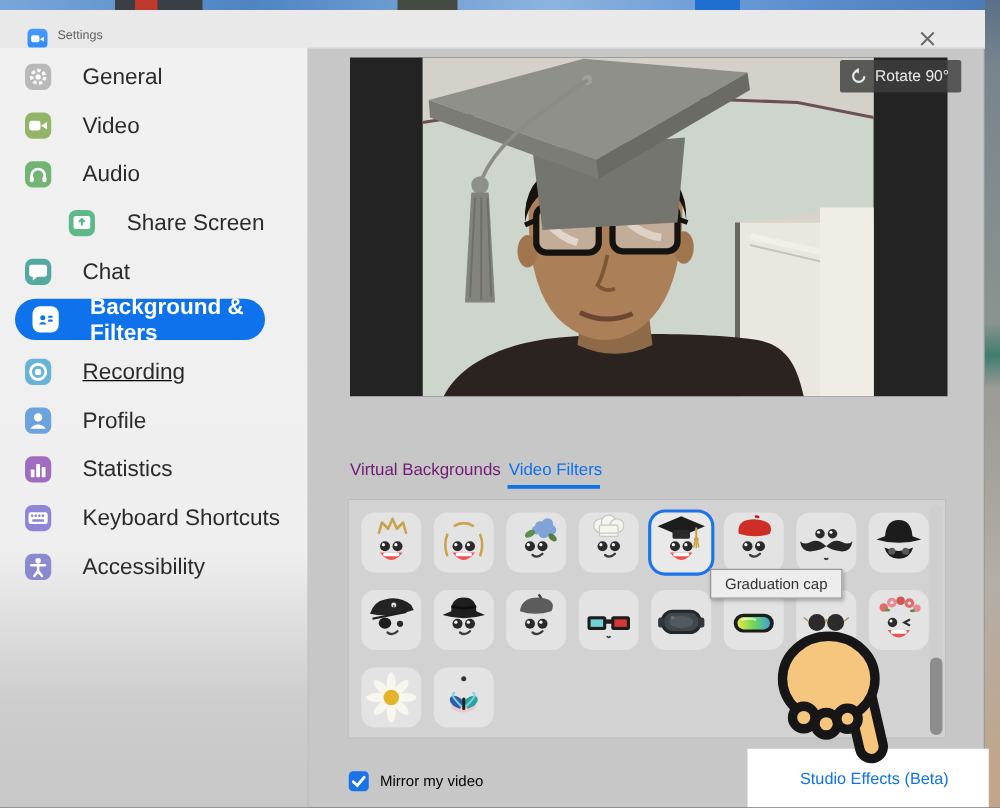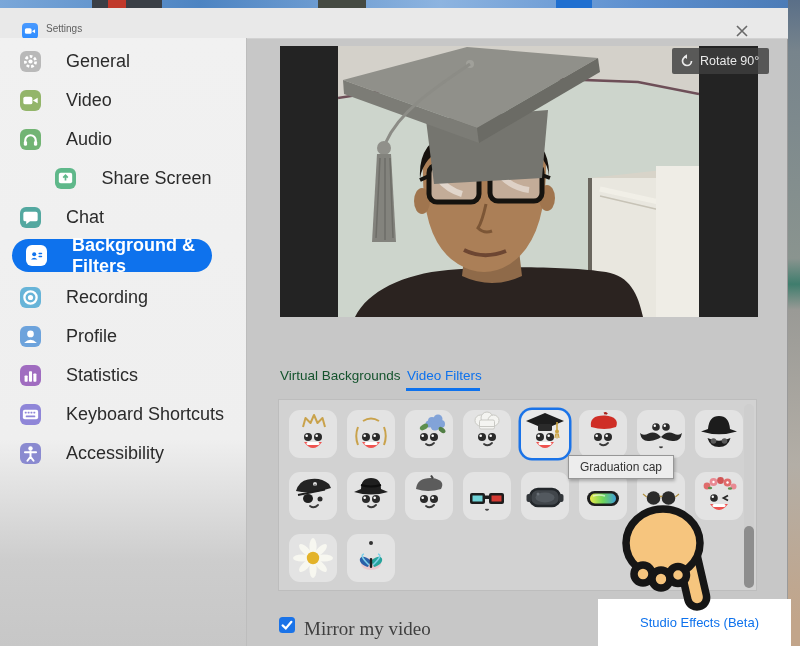--- a/index.html
+++ b/index.html
@@ -39,38 +39,38 @@
   .side-item.selected .lbl{color:#fff;font-weight:bold;}
 
   
   .video-wrap{left:280px;top:46px;width:478px;height:271px;background:#232323;}
   .video-img{left:338px;top:46px;width:361px;height:271px;}
   .rotate-btn{left:672px;top:48px;height:26px;padding:0 10px 0 8px;display:flex;align-items:center;gap:6px;
     background:rgba(62,62,62,.82);border-radius:2px;color:#eaeaea;font-size:12.5px;}
 
   
   .tab{top:368px;font-size:13.5px;}
-  .tab-vb{left:280px;color:#14532d;}
+  .tab-vb{left:280px;color:#701a75;}
   .tab-vf{left:407px;color:#0e72ed;}
   .tab-underline{left:406px;top:388px;width:74px;height:3px;background:#0e72ed;}
 
   
   .panel{left:278px;top:399px;width:479px;height:192px;background:#d2d2d2;border:1px solid #bdbdbd;box-sizing:border-box;}
   .tile{position:absolute;width:48px;height:48px;border-radius:11px;background:#e3e3e3;}
   .tile svg{position:absolute;left:0;top:0;}
   .tile.selected{box-shadow:0 0 0 2.5px #1a73e8;background:#e9e9e9;}
   .tooltip{left:540px;top:455px;width:104px;height:22px;background:#ededed;border:1px solid #979797;
     box-shadow:1px 2px 3px rgba(0,0,0,.25);display:flex;align-items:center;justify-content:center;
     font-size:12px;color:#333;z-index:30;margin-left:28px;}
   .scroll-track{left:744px;top:404px;width:10px;height:184px;border-radius:5px;background:#cecece;}
   .scroll-thumb{left:744px;top:526px;width:10px;height:62px;border-radius:5px;background:#8d8d8d;}
 
   
   .checkbox{left:279px;top:617px;width:16px;height:16px;border-radius:3.5px;background:#1a73e8;}
-  .mirror-lbl{left:304px;top:618px;font-size:19px;color:#404040;font-family:Liberation Serif, serif;}
+  .mirror-lbl{left:304px;top:618px;font-size:12px;color:#000000;}
   .spotlight{left:598px;top:599px;width:193px;height:47px;background:#ffffff;z-index:40;
     display:flex;align-items:center;justify-content:flex-end;padding-right:32px;box-sizing:border-box;}
   .studio-link{font-size:13px;color:#0e72ed;}
 
   .hand{left:616px;top:500px;z-index:50;}
 </style>
 </head>
 <body>
 
 <div class="app">
@@ -152,21 +152,21 @@
           <svg width="21" height="21" viewBox="0 0 22 22">
             <rect x="3" y="4.5" width="16" height="13" rx="2.5" fill="#fff"></rect>
             <circle cx="8.6" cy="9.6" r="2.1" fill="#0e72ed"></circle>
             <path d="M5.2 15.2 q3.4 -3.8 6.8 0 Z" fill="#0e72ed"></path>
             <rect x="13" y="8" width="4" height="1.7" rx=".85" fill="#0e72ed"></rect>
             <rect x="13" y="11.2" width="4" height="1.7" rx=".85" fill="#0e72ed"></rect>
           </svg>
         </span>
         <span class="lbl">Background &amp; Filters</span>
       </div>
-      <div class="side-item" style="top: 240px;">
+      <div class="side-item" style="top: 240px; text-decoration: underline;">
         <span class="ic" style="background: rgb(103, 180, 216);">
           <svg width="21" height="21" viewBox="0 0 22 22">
             <circle cx="11" cy="11" r="6.4" fill="none" stroke="#fff" stroke-width="2.4"></circle>
             <circle cx="11" cy="11" r="2.7" fill="#fff"></circle>
           </svg>
         </span>
         <span class="lbl">Recording</span>
       </div>
       <div class="side-item" style="top: 279px;">
         <span class="ic" style="background: rgb(109, 163, 220);">

